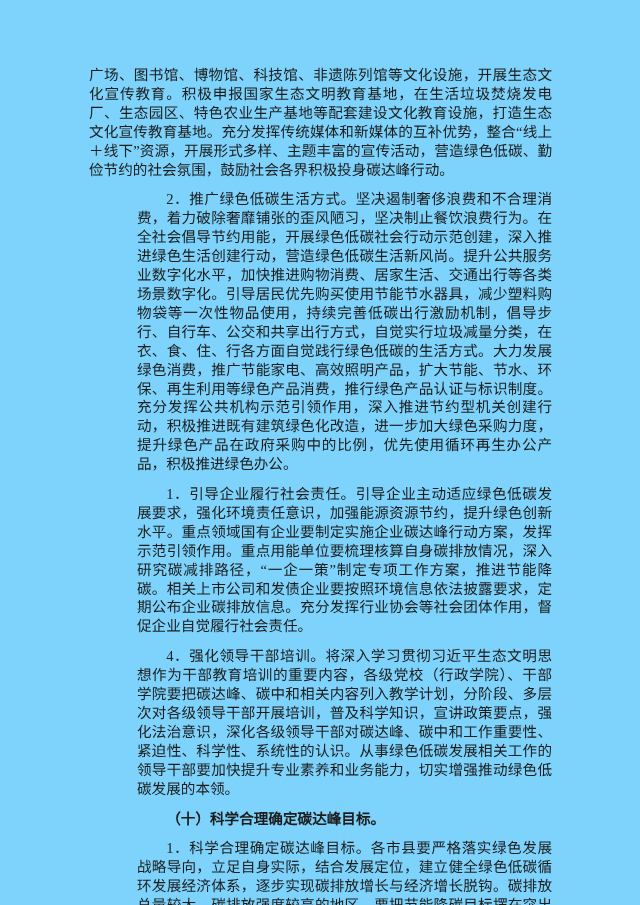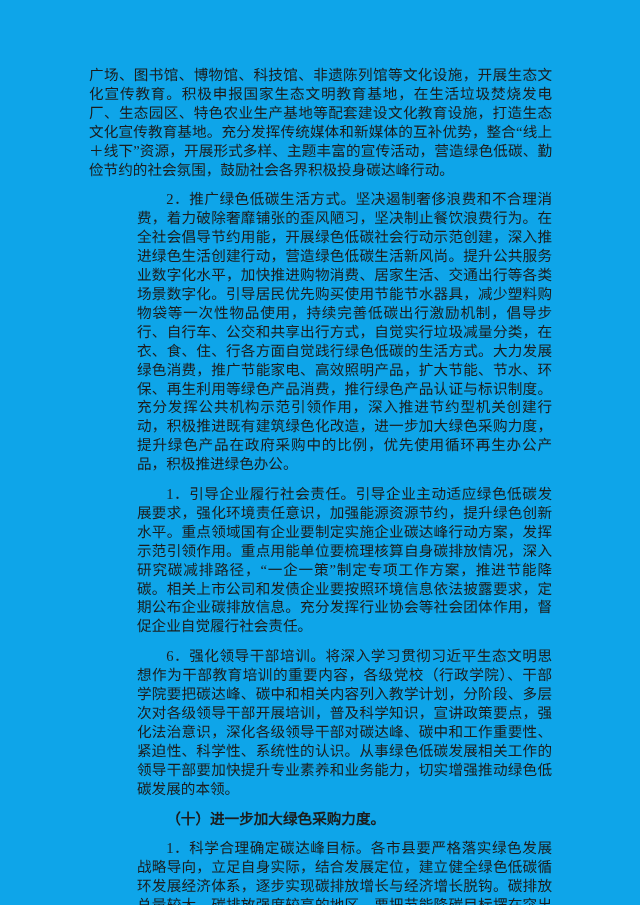--- a/index.html
+++ b/index.html
@@ -33,22 +33,22 @@
     text-indent: 2em;
     margin-left: 48px;
   }
   .doc-body p.heading {
     font-weight: bold;
   }
 </style>
 </head>
 <body>
 
-<div class="page" style="background: #0ea5e9;">
+<div class="page" style="background: #7dd3fc;">
   <div class="doc-body" id="doc-body" style="color: rgb(28, 28, 28);">
       <p class="">广场、图书馆、博物馆、科技馆、非遗陈列馆等文化设施，开展生态文化宣传教育。积极申报国家生态文明教育基地，在生活垃圾焚烧发电厂、生态园区、特色农业生产基地等配套建设文化教育设施，打造生态文化宣传教育基地。充分发挥传统媒体和新媒体的互补优势，整合“线上＋线下”资源，开展形式多样、主题丰富的宣传活动，营造绿色低碳、勤俭节约的社会氛围，鼓励社会各界积极投身碳达峰行动。</p>
       <p class="indent">2．推广绿色低碳生活方式。坚决遏制奢侈浪费和不合理消费，着力破除奢靡铺张的歪风陋习，坚决制止餐饮浪费行为。在全社会倡导节约用能，开展绿色低碳社会行动示范创建，深入推进绿色生活创建行动，营造绿色低碳生活新风尚。提升公共服务业数字化水平，加快推进购物消费、居家生活、交通出行等各类场景数字化。引导居民优先购买使用节能节水器具，减少塑料购物袋等一次性物品使用，持续完善低碳出行激励机制，倡导步行、自行车、公交和共享出行方式，自觉实行垃圾减量分类，在衣、食、住、行各方面自觉践行绿色低碳的生活方式。大力发展绿色消费，推广节能家电、高效照明产品，扩大节能、节水、环保、再生利用等绿色产品消费，推行绿色产品认证与标识制度。充分发挥公共机构示范引领作用，深入推进节约型机关创建行动，积极推进既有建筑绿色化改造，进一步加大绿色采购力度，提升绿色产品在政府采购中的比例，优先使用循环再生办公产品，积极推进绿色办公。</p>
       <p class="indent">1．引导企业履行社会责任。引导企业主动适应绿色低碳发展要求，强化环境责任意识，加强能源资源节约，提升绿色创新水平。重点领域国有企业要制定实施企业碳达峰行动方案，发挥示范引领作用。重点用能单位要梳理核算自身碳排放情况，深入研究碳减排路径，“一企一策”制定专项工作方案，推进节能降碳。相关上市公司和发债企业要按照环境信息依法披露要求，定期公布企业碳排放信息。充分发挥行业协会等社会团体作用，督促企业自觉履行社会责任。</p>
-      <p class="indent">6．强化领导干部培训。将深入学习贯彻习近平生态文明思想作为干部教育培训的重要内容，各级党校（行政学院）、干部学院要把碳达峰、碳中和相关内容列入教学计划，分阶段、多层次对各级领导干部开展培训，普及科学知识，宣讲政策要点，强化法治意识，深化各级领导干部对碳达峰、碳中和工作重要性、紧迫性、科学性、系统性的认识。从事绿色低碳发展相关工作的领导干部要加快提升专业素养和业务能力，切实增强推动绿色低碳发展的本领。</p>
-      <p class="indent heading">（十）进一步加大绿色采购力度。</p>
+      <p class="indent">4．强化领导干部培训。将深入学习贯彻习近平生态文明思想作为干部教育培训的重要内容，各级党校（行政学院）、干部学院要把碳达峰、碳中和相关内容列入教学计划，分阶段、多层次对各级领导干部开展培训，普及科学知识，宣讲政策要点，强化法治意识，深化各级领导干部对碳达峰、碳中和工作重要性、紧迫性、科学性、系统性的认识。从事绿色低碳发展相关工作的领导干部要加快提升专业素养和业务能力，切实增强推动绿色低碳发展的本领。</p>
+      <p class="indent heading">（十）科学合理确定碳达峰目标。</p>
       <p class="indent">1．科学合理确定碳达峰目标。各市县要严格落实绿色发展战略导向，立足自身实际，结合发展定位，建立健全绿色低碳循环发展经济体系，逐步实现碳排放增长与经济增长脱钩。碳排放总量较大、碳排放强度较高的地区，要把节能降碳目标摆在突出位置，大力优化调整产业结构和能源结构，为全区实现碳达峰目标多作贡献；碳排放总量较小、碳排放强度较低的地区，要在绿色低碳</p>
     </div>
 </div>
 
 </body></html>

